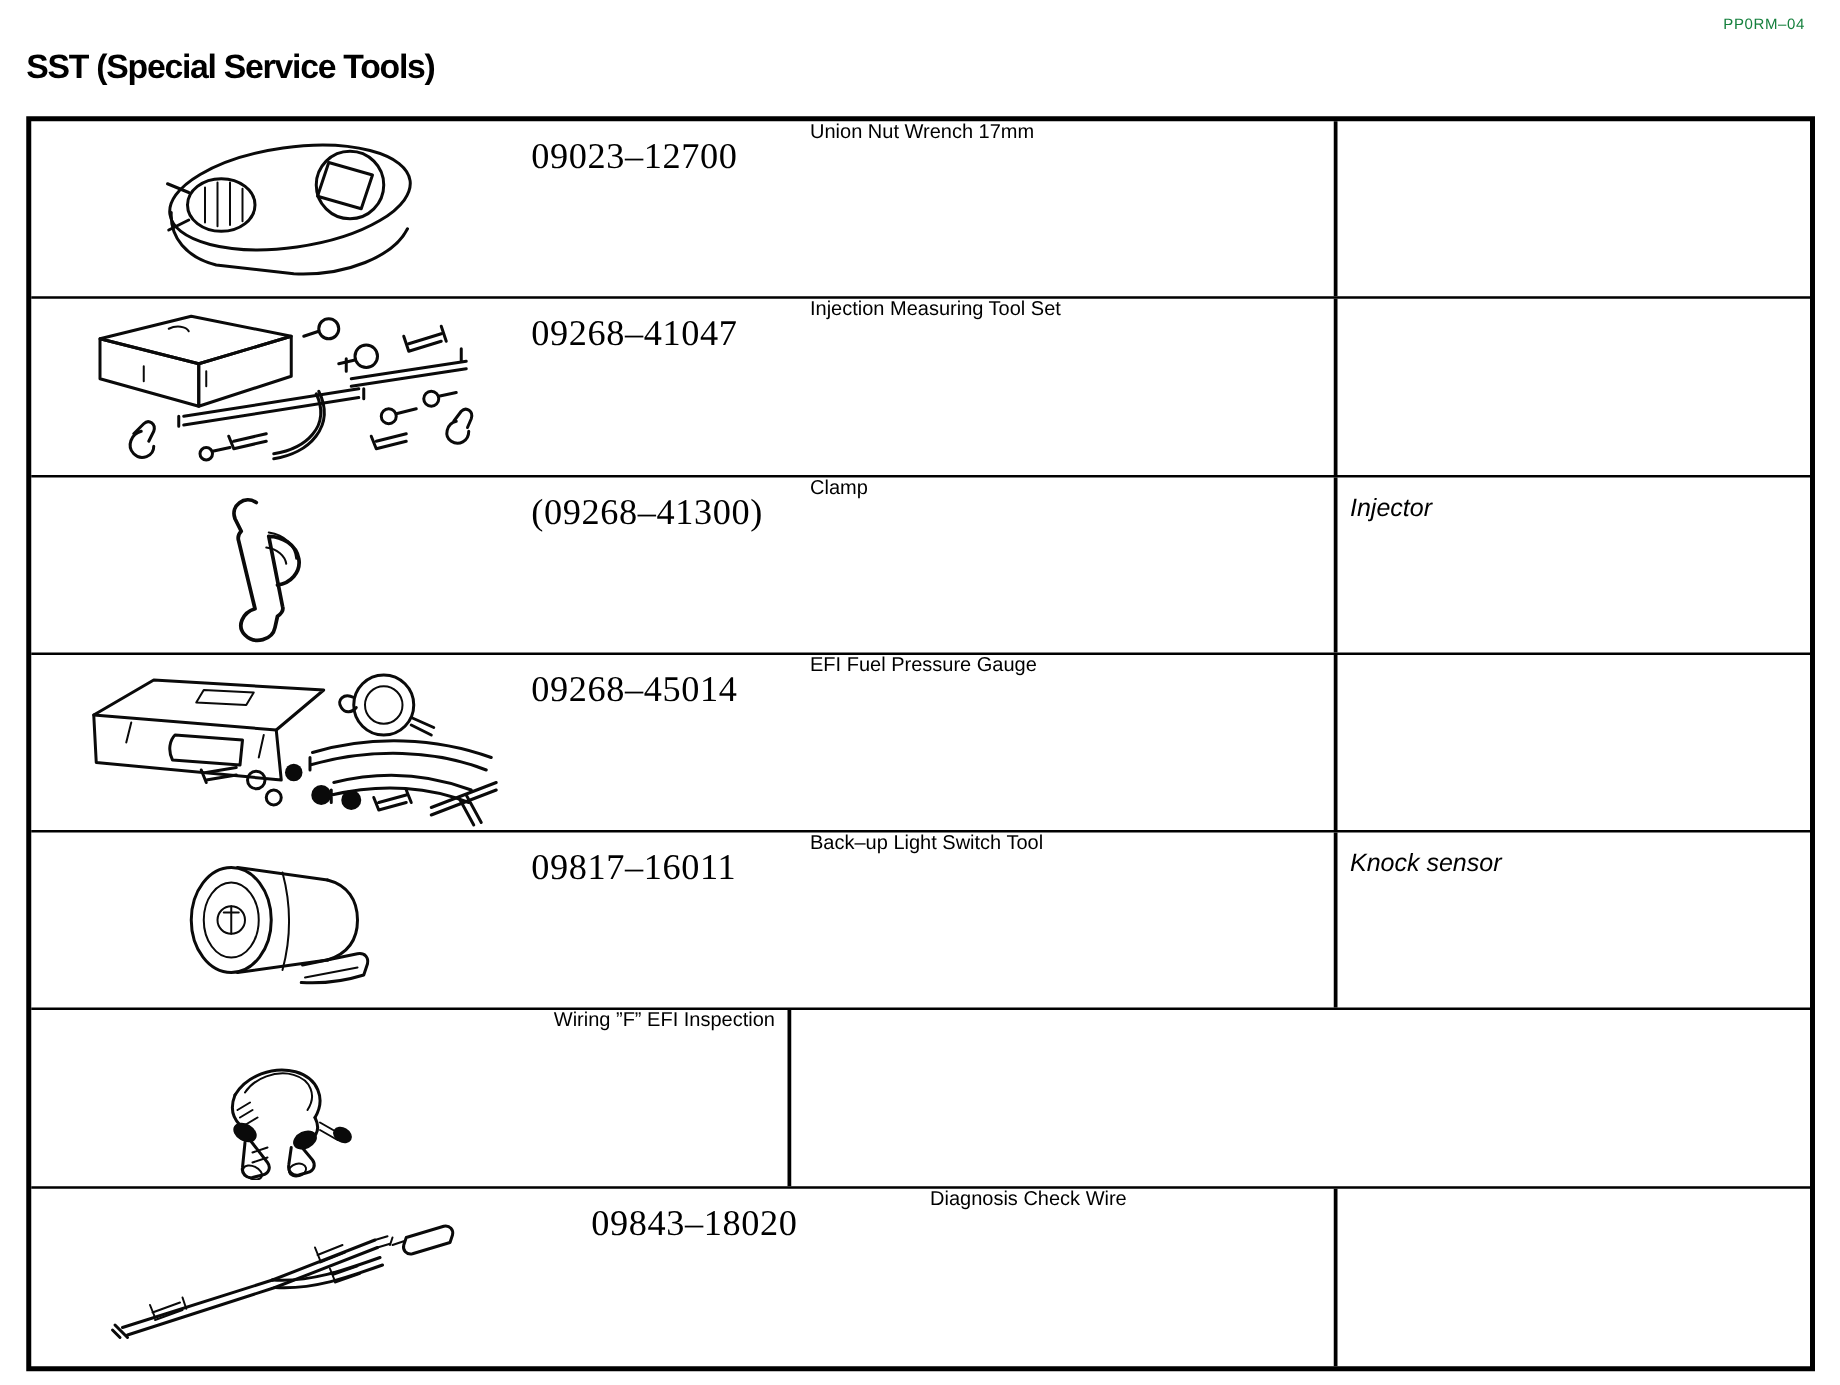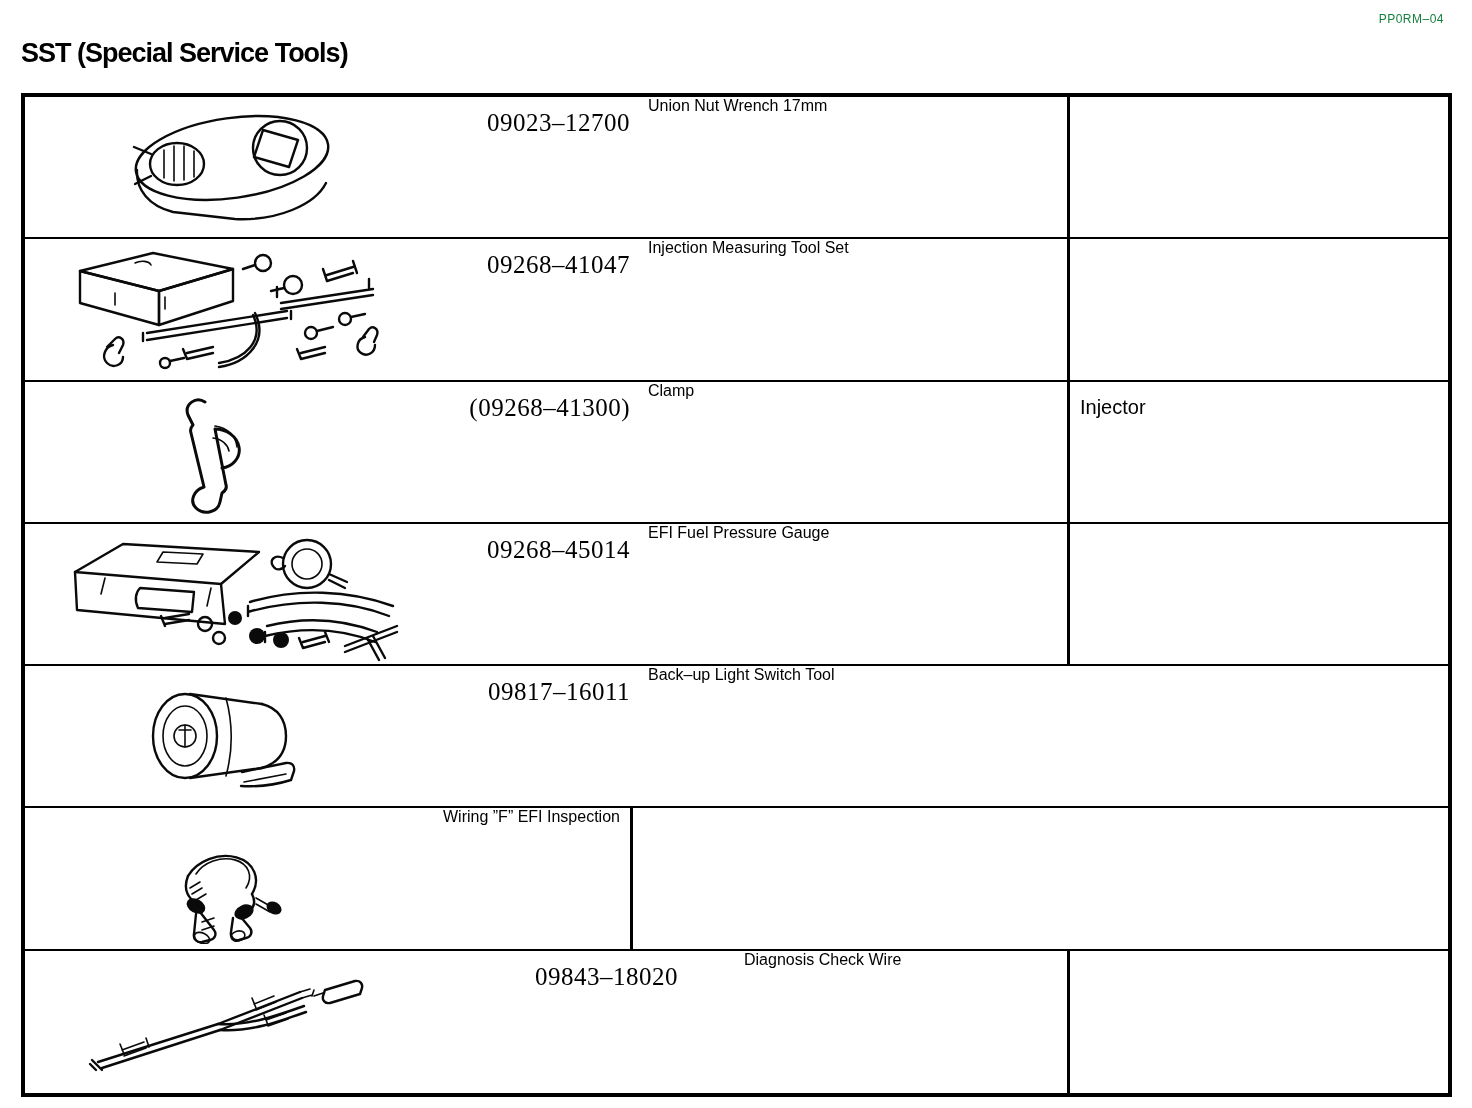--- a/index.html
+++ b/index.html
@@ -10,26 +10,26 @@
   .page-title{position:absolute;top:20px;left:21px;font-size:27px;
               font-weight:bold;letter-spacing:-1px;}
   .sst-table{position:absolute;left:21px;top:93px;width:1431px;height:1004px;
              border:4px solid #000;box-sizing:border-box;display:grid;
              grid-template-rows:repeat(7,1fr);background:#fff;}
   .row{display:grid;grid-template-columns:400px 205px 1fr 381px;
        border-bottom:2px solid #000;box-sizing:border-box;min-height:0;}
   .row:last-child{border-bottom:none;gap:48px;}
   .cell{box-sizing:border-box;min-height:0;overflow:hidden;}
   .cell-img{display:flex;align-items:center;justify-content:center;}
-  .cell-part{text-align:right;padding-top:12px;
-             font-family:"Liberation Serif",serif;font-size:25px;
+  .cell-part{text-align:left;padding-top:12px;
+             font-family:"Liberation Serif",serif;font-size:29px;
              letter-spacing:.5px;}
   .cell-name{padding-left:18px;font-size:16px;}
   .cell-remark{border-left:3px solid #000;padding-top:14px;padding-left:10px;
-               font-size:20px;}
+               font-size:20px;font-style:italic;}
   svg.art{stroke:#0a0a0a;fill:none;stroke-width:2.4;stroke-linecap:round;
           stroke-linejoin:round;}
   svg.art .fill{fill:#0a0a0a;stroke:none;}
   svg.art .thin{stroke-width:1.6;}
 </style>
 </head>
 <body>
 
 <div class="doc-code">PP0RM–04</div>
 <h1 class="page-title">SST (Special Service Tools)</h1>
@@ -135,20 +135,21 @@
         <path class="thin" d="M55,47 l0,22 M49,52 l12,0"></path>
         <path d="M60,16 L132,26 M60,100 L132,90"></path>
         <path d="M132,26 c16,4 24,16 24,32 c0,16 -8,27 -24,32"></path>
         <path class="thin" d="M96,20 c7,26 7,52 0,78"></path>
         <path d="M112,94 l44,-9 c6,-1 9,3 8,8 l-3,9 c-16,5 -34,7 -50,6"></path>
         <path class="thin" d="M114,104 l42,-8"></path>
       </svg>
     </div>
     <div class="cell cell-part">09817–16011</div>
     <div class="cell cell-name">Back–up Light Switch Tool</div>
+    <div class="cell cell-remark">Knock sensor</div>
   </div>
 
   <div class="row">
     <div class="cell cell-img">
       <svg class="art" width="150" height="130" viewBox="0 0 150 130">
         <path d="M38,62 a34,26 -18 1 1 64,18"></path>
         <path d="M46,60 a26,19 -18 1 1 50,14" class="thin"></path>
         <path d="M38,62 c-4,10 -2,18 4,24 M102,80 c4,8 2,14 -4,18"></path>
         <path class="thin" d="M40,74 l10,-6 m-8,12 l10,-6 m-6,12 l10,-6"></path>
         <ellipse class="fill" cx="46" cy="92" rx="10" ry="7" transform="rotate(30 46 92)"></ellipse>

